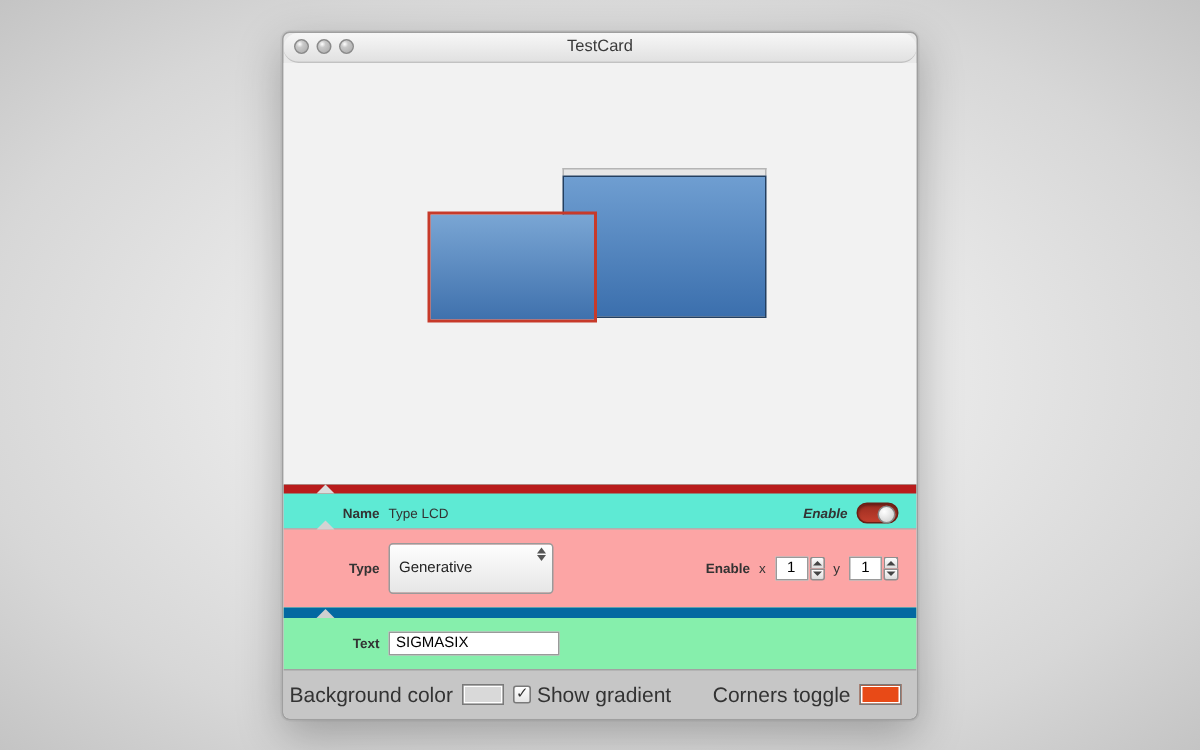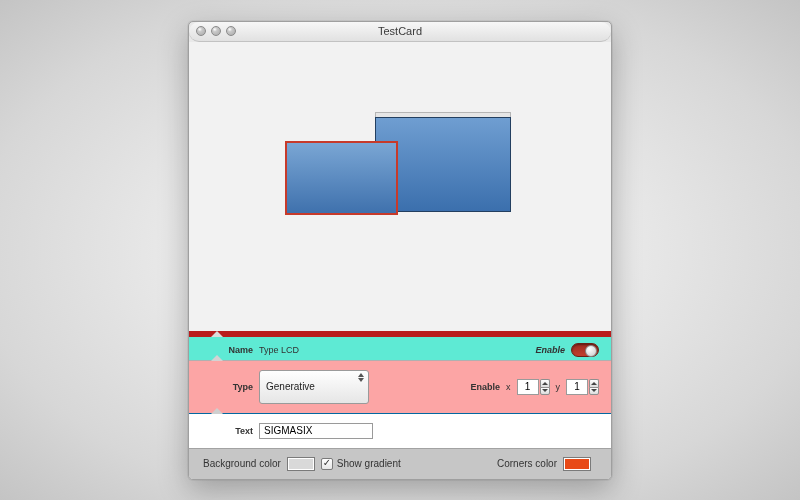--- a/index.html
+++ b/index.html
@@ -212,22 +212,22 @@
     width: 10px; height: 8px;
     background: linear-gradient(#fdfdfd,#dcdcdc);
     border: 1px solid #8f8f8f;
     display: flex; align-items: center; justify-content: center;
   }
   .step-btn:first-child { border-radius: 2px 2px 0 0; border-bottom: none; }
   .step-btn:last-child { border-radius: 0 0 2px 2px; }
   .tri-up { width:0;height:0;border-left:3px solid transparent;border-right:3px solid transparent;border-bottom:3px solid #444; }
   .tri-down { width:0;height:0;border-left:3px solid transparent;border-right:3px solid transparent;border-top:3px solid #444; }
   .panel3 {
-    background: #ffffff;
-    border-top: 1px solid #0369a1;
+    background: #86efac;
+    border-top: 7px solid #0369a1;
     padding: 6px 0;
     position: relative;
   }
   .panel3::before {
     content: "";
     position: absolute;
     top: -6px; left: 22px;
     border-left: 6px solid transparent;
     border-right: 6px solid transparent;
     border-bottom: 6px solid #cfcfcf;
@@ -235,24 +235,24 @@
   .textfield {
     width: 114px; height: 16px;
     border: 1px solid #9a9a9a;
     background: #fff;
     font-size: 10px;
     padding: 0 4px;
   }
   .panel4 {
     background: #c6c6c6;
     border-top: 1px solid #a2a2a2;
-    padding: 8px 14px;
-    display: flex;
-    align-items: center;
-    font-size: 10px;
+    padding: 8px 4px;
+    display: flex;
+    align-items: center;
+    font-size: 14px;
     color: #333;
   }
   .swatch {
     width: 28px; height: 14px;
     border: 1px solid #7a7a7a;
     margin: 0 6px;
     box-shadow: inset 0 0 0 1px #fff;
   }
   .swatch.grey { background: #d9d9d9; }
   .swatch.orange { background: #e84a17; }
@@ -353,17 +353,17 @@
       <input class="textfield" value="SIGMASIX" style="">
     </div>
   </div>
 
   <div class="panel4">
     <span>Background color</span>
     <div class="swatch grey"></div>
     <span class="checkbox checked"></span>
     <span>Show gradient</span>
     <div class="corners-group">
-      <span>Corners color</span>
+      <span>Corners toggle</span>
       <div class="swatch orange"></div>
     </div>
   </div>
 </div>
 
 </body></html>

